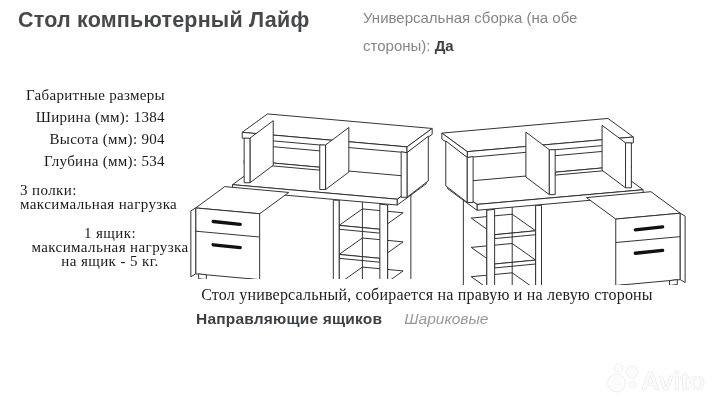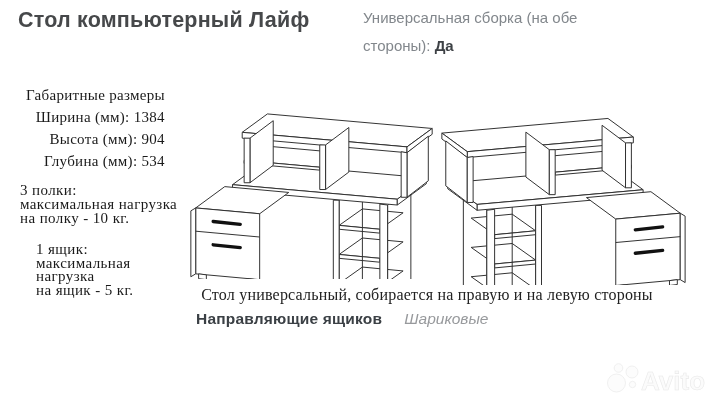--- a/index.html
+++ b/index.html
@@ -25,21 +25,21 @@
   .serif{font-family:"Liberation Serif", serif;color:#1a1a1a;}
   .dims{
     position:absolute;left:26px;top:84px;
     font-size:15px;line-height:22px;letter-spacing:0.3px;text-align:right;
   }
   .loads{
     position:absolute;left:20px;top:184px;width:180px;
     font-size:15px;line-height:13.5px;letter-spacing:0.4px;
   }
   .loads .para{margin:0 0 14px 0;}
-  .loads .para:last-child{margin:16px;}
+  .loads .para:last-child{margin:0;text-align:center;}
   .loads div{padding-bottom:0.5px;}
   
   .drawing{position:absolute;}
   .drawing.left{left:186px;top:70px;width:252px;height:209px;}
   .drawing.right{left:436px;top:74px;width:254px;height:211px;}
   
   .caption{
     position:absolute;left:198px;top:286px;width:458px;
     text-align:center;
     font-family:"Liberation Serif", serif;
@@ -72,21 +72,20 @@
     <div>Габаритные размеры</div>
     <div><span>Ширина (мм): </span><span>1384</span></div>
     <div><span>Высота (мм): </span><span>904</span></div>
     <div><span>Глубина (мм): </span><span>534</span></div>
   </div>
 
   <div class="loads serif">
     <div class="para">
       <div>3 полки:</div>
       <div>максимальная нагрузка</div>
-      <div>на полку - 10 кг.</div>
     </div>
     <div class="para">
       <div>1 ящик:</div>
       <div>максимальная нагрузка</div>
       <div>на ящик - 5 кг.</div>
     </div>
   </div>
 
   <svg class="hidden-defs" aria-hidden="true">
     <defs>

